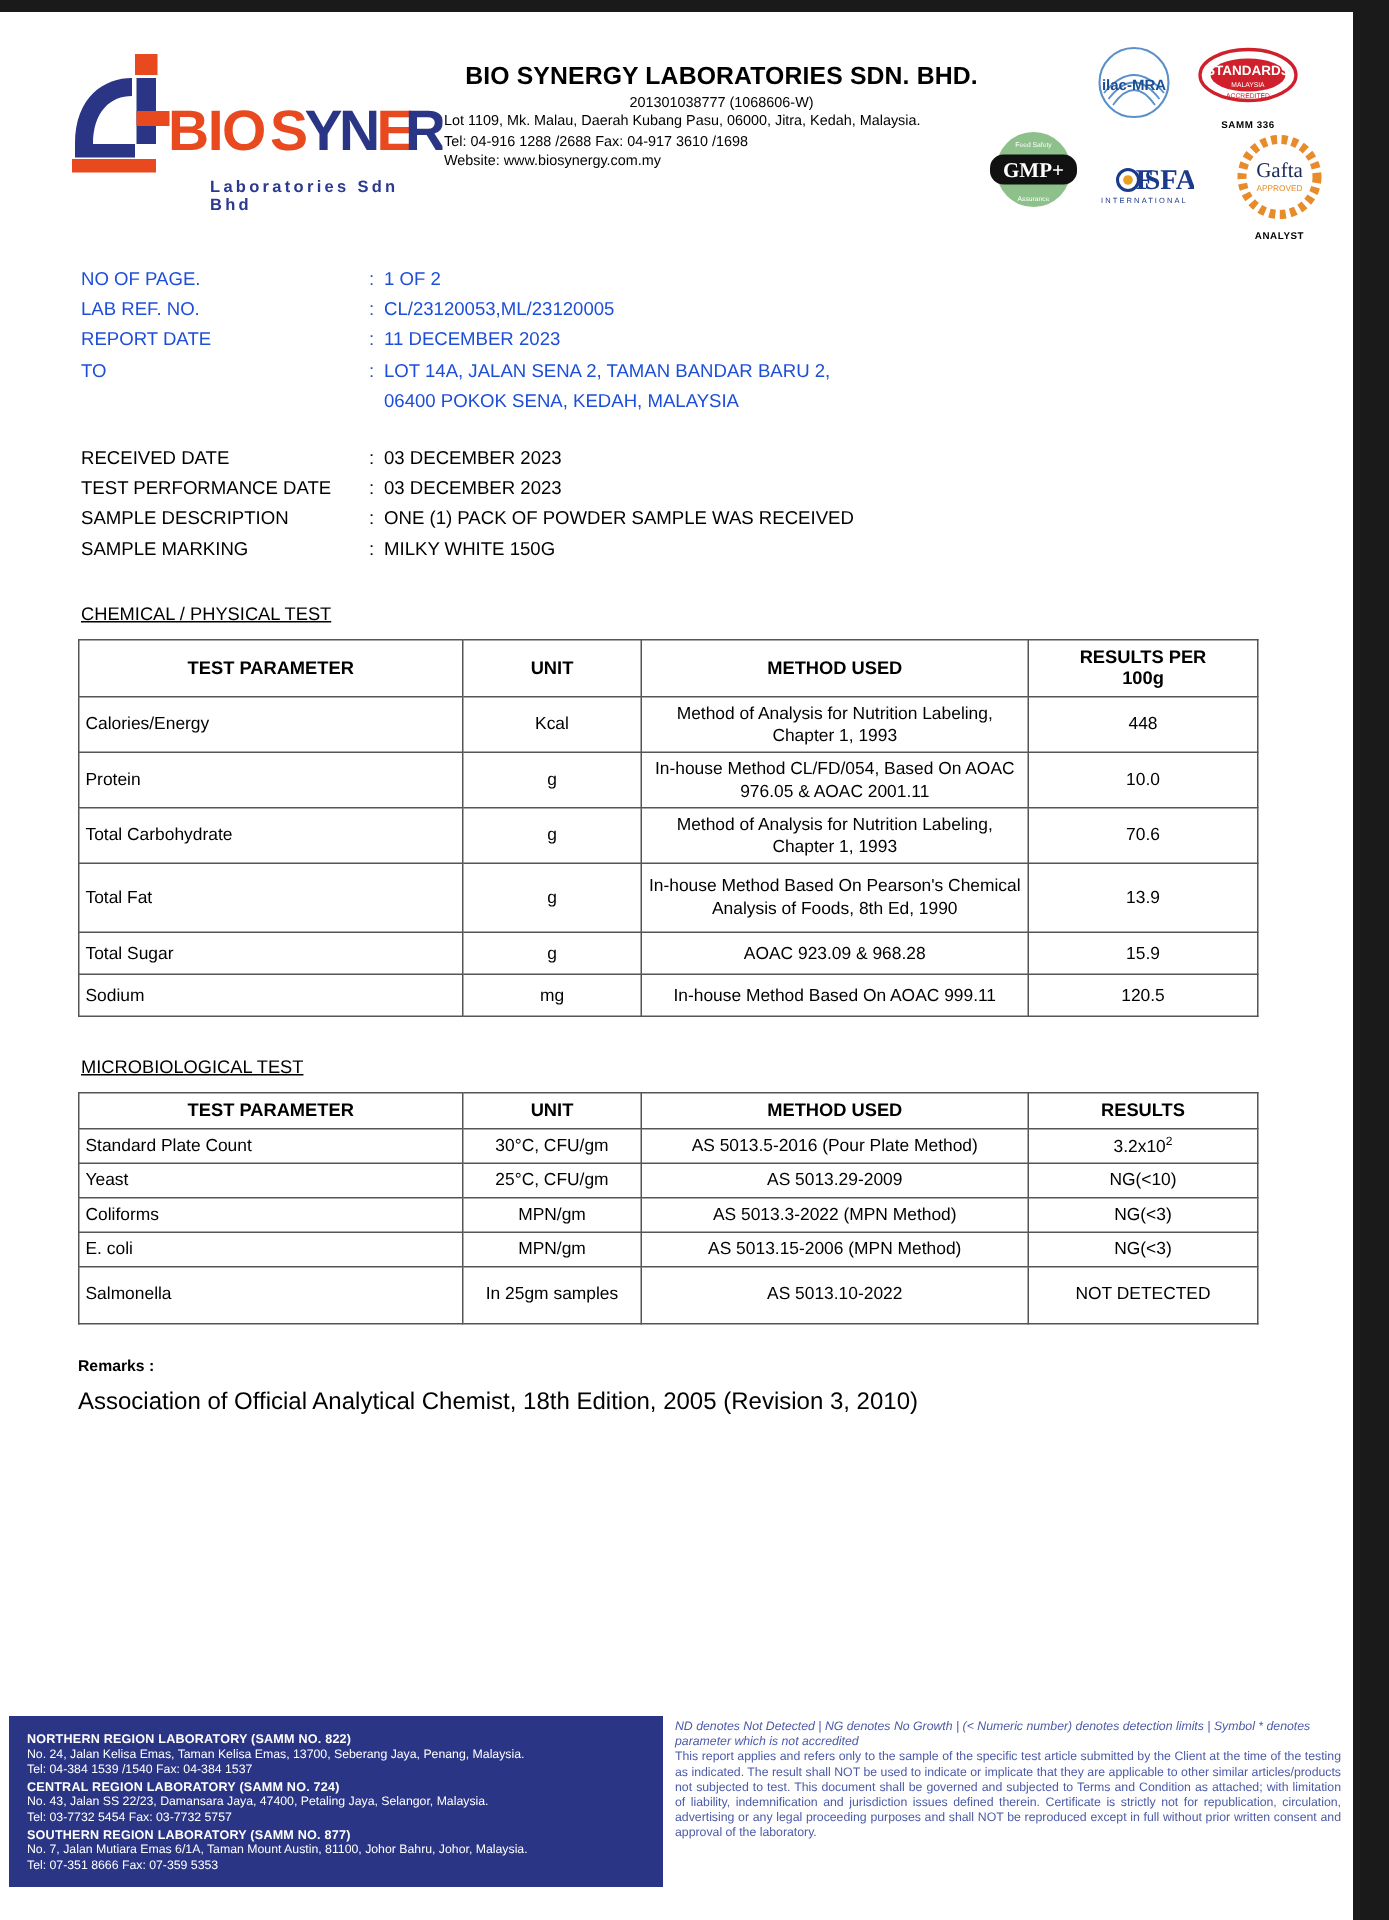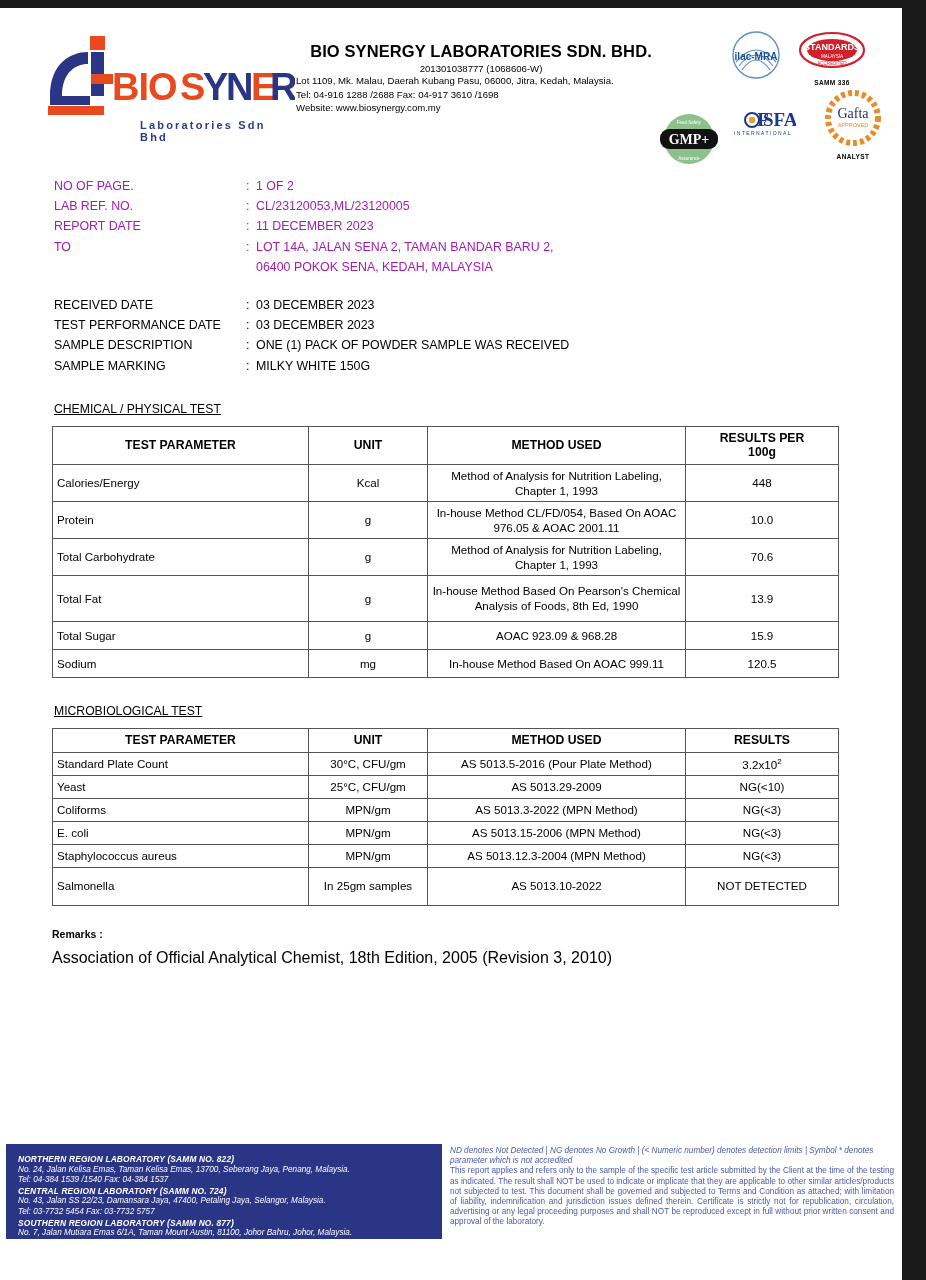--- a/index.html
+++ b/index.html
@@ -58,21 +58,21 @@
     width: 232px; height: 128px;
   }
   .lg { position: absolute; text-align: center; }
   .lg-cap { font-size: 6.5px; font-weight: bold; color: #000; letter-spacing: .4px; margin-top: 1px;}
 
   
   .info {
     margin: 26px 0 0 0;
     padding-left: 54px;
     font-size: 12.4px;
-    color: #a21caf;
+    color: #1d4ed8;
   }
   .inf-row { display: flex; line-height: 20.2px; }
   .inf-label { width: 192px; flex: 0 0 192px; }
   .inf-colon { width: 10px; flex: 0 0 10px; }
   .inf-val { flex: 1 1 auto; }
   .inf-val .cont { display: block; }
 
   .coa-title {
     text-align: center;
     font-size: 12.6px;
@@ -136,27 +136,26 @@
 
   
   .footer {
     position: absolute;
     left: 0; bottom: 12px;
     width: 902px;
     height: 124px;
   }
   .foot-left {
     position: absolute; left: 6px; top: 0;
-    width: 436px; height: 95px;
+    width: 436px; height: 114px;
     background: #2a3585;
     color: #ffffff;
     padding: 10px 10px 6px 12px;
     font-size: 8.2px;
     line-height: 10.6px;
-    font-style: italic;
   }
   .foot-left .lab-name { font-weight: bold; font-size: 8.4px; letter-spacing: .15px;}
   .foot-right {
     position: absolute; left: 450px; top: 2px;
     width: 444px;
     color: #4b5aa8;
     font-size: 8.2px;
     line-height: 10.2px;
   }
   .fr-note { font-style: italic; }
@@ -214,21 +213,21 @@
         <svg width="68" height="44" viewBox="0 0 68 44">
           <ellipse cx="34" cy="20" rx="32" ry="17" fill="#ffffff" stroke="#d0202b" stroke-width="2.2"></ellipse>
           <ellipse cx="34" cy="20" rx="25" ry="11" fill="#d0202b"></ellipse>
           <text x="34" y="20" text-anchor="middle" font-family="Liberation Sans, sans-serif" font-size="9" font-weight="bold" fill="#ffffff">STANDARDS</text>
           <text x="34" y="28" text-anchor="middle" font-family="Liberation Sans, sans-serif" font-size="4.5" fill="#ffffff">MALAYSIA</text>
           <text x="34" y="35" text-anchor="middle" font-family="Liberation Sans, sans-serif" font-size="4.5" fill="#d0202b">ACCREDITED</text>
         </svg>
         <div class="lg-cap">SAMM 336</div>
       </div>
 
-      <div class="lg" style="left:0px; top:84px;">
+      <div class="lg" style="left:0px; top:58px;">
         <svg width="62" height="54" viewBox="0 0 62 54">
           <circle cx="31" cy="27" r="25" fill="#8dc08a"></circle>
           <rect x="2" y="17" width="58" height="20" rx="9" fill="#111111"></rect>
           <text x="31" y="32" text-anchor="middle" font-family="Liberation Serif, serif" font-size="14" font-weight="bold" fill="#ffffff">GMP+</text>
           <text x="31" y="12" text-anchor="middle" font-family="Liberation Sans, sans-serif" font-size="4.5" fill="#ffffff">Feed Safety</text>
           <text x="31" y="48" text-anchor="middle" font-family="Liberation Sans, sans-serif" font-size="4.5" fill="#ffffff">Assurance</text>
         </svg>
       </div>
 
       <div class="lg" style="left:72px; top:78px;">
@@ -400,26 +399,20 @@
         <td class="m">AS 5013.3-2022 (MPN Method)</td>
         <td class="r">NG(&lt;3)</td>
       </tr>
       <tr>
         <td class="p">E. coli</td>
         <td class="u">MPN/gm</td>
         <td class="m">AS 5013.15-2006 (MPN Method)</td>
         <td class="r">NG(&lt;3)</td>
       </tr>
       <tr>
-        <td class="p">Staphylococcus aureus</td>
-        <td class="u">MPN/gm</td>
-        <td class="m">AS 5013.12.3-2004 (MPN Method)</td>
-        <td class="r">NG(&lt;3)</td>
-      </tr>
-      <tr>
         <td class="p two">Salmonella</td>
         <td class="u two">In 25gm samples</td>
         <td class="m two">AS 5013.10-2022</td>
         <td class="r two">NOT DETECTED</td>
       </tr>
     </tbody>
   </table>
 
   <div class="remarks-wrap">
     <div class="remarks-title">Remarks :</div>

